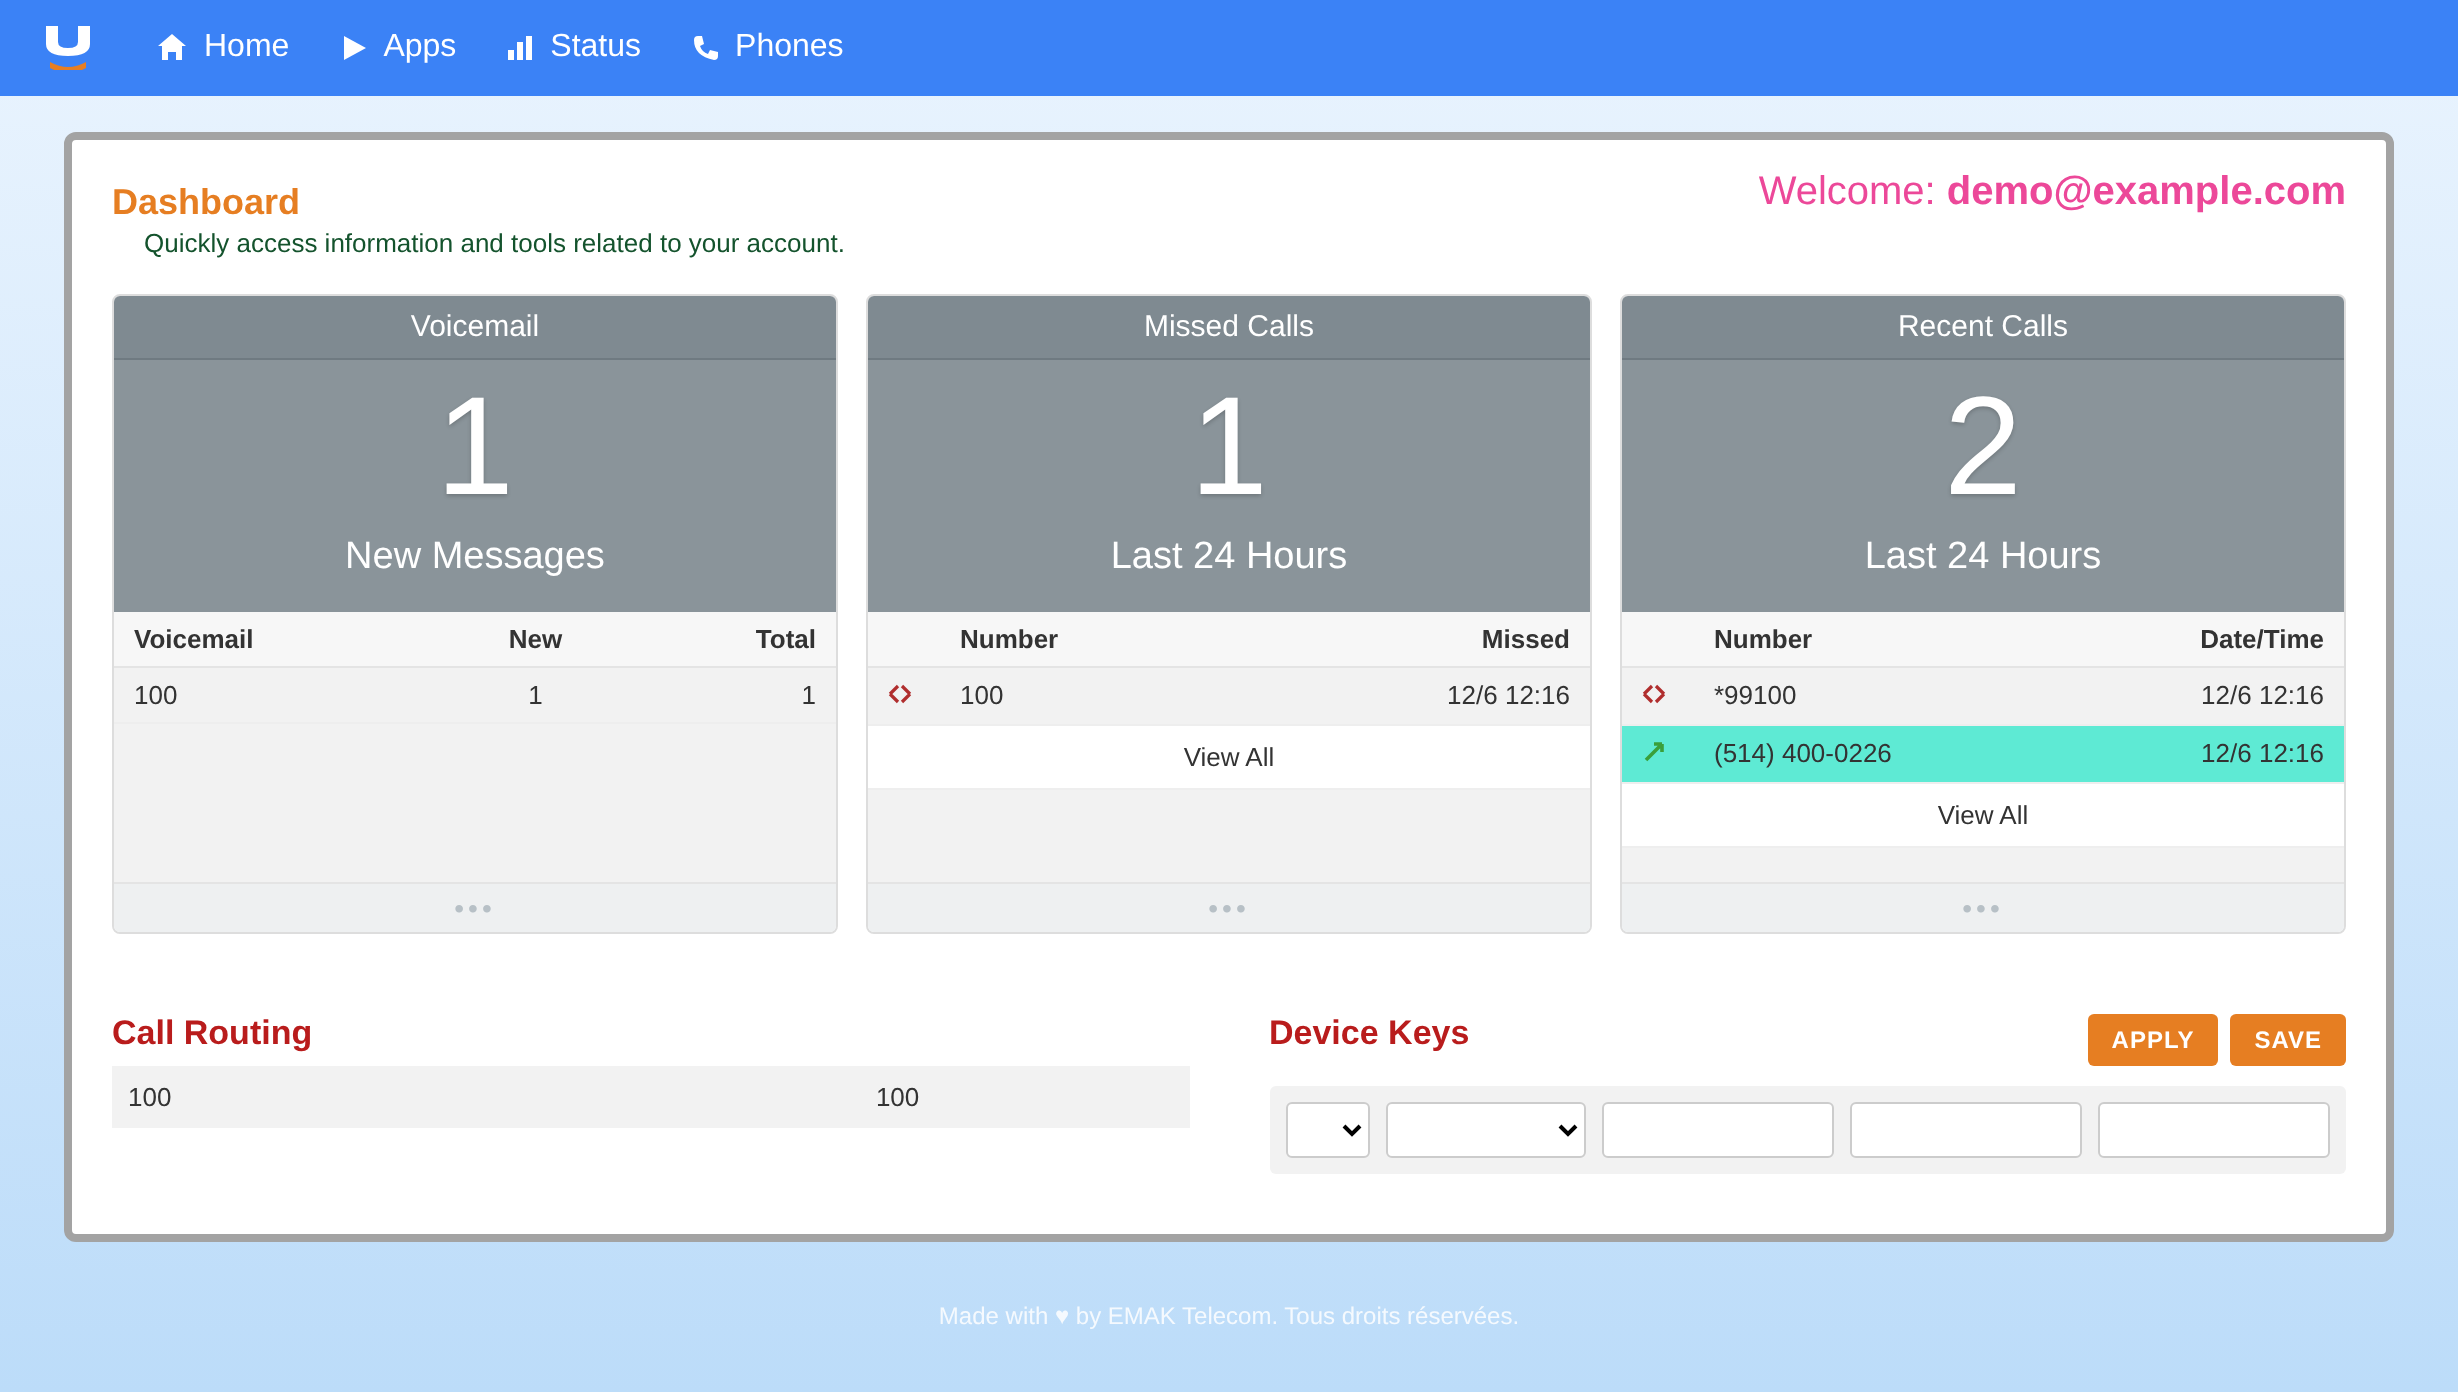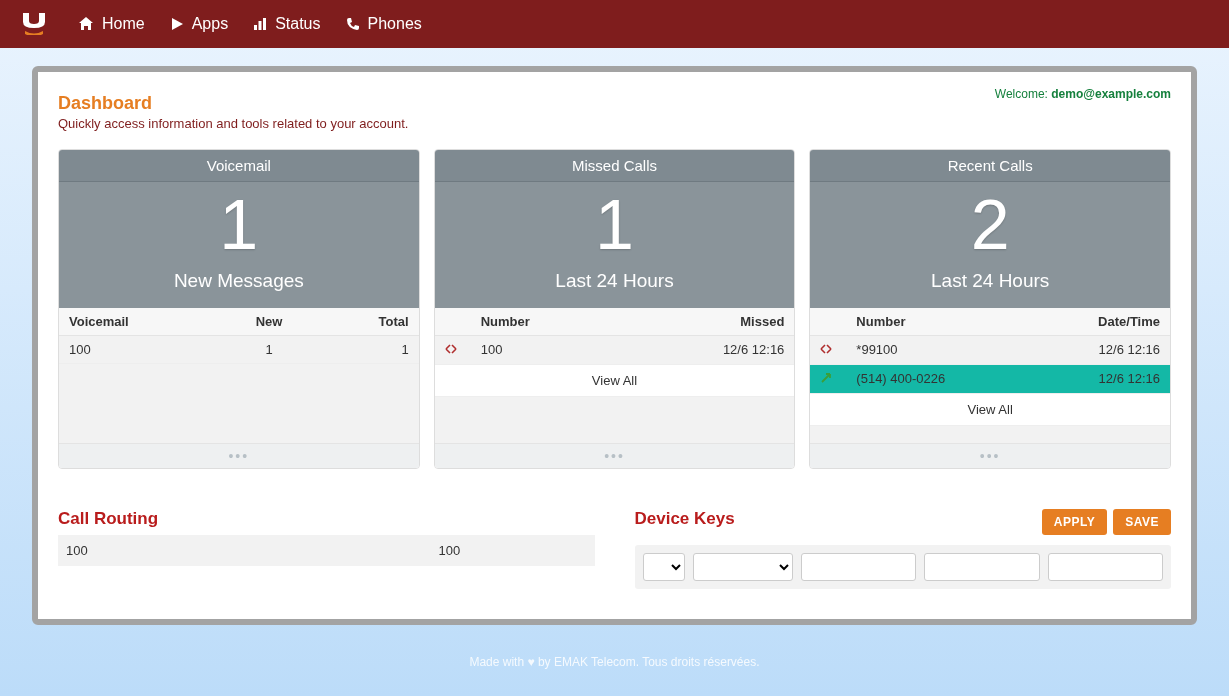--- a/index.html
+++ b/index.html
@@ -6,21 +6,21 @@
   body {
     margin: 0;
     font-family: "Helvetica Neue", Helvetica, Arial, sans-serif;
     font-size: 14px;
     color: #333;
     background: linear-gradient(to bottom, #eaf4fe 0%, #bcdcf9 100%);
     min-height: 696px;
   }
   
   .navbar {
-    background: #7f1d1d;
+    background: #3b82f6;
     height: 48px;
     display: flex;
     align-items: center;
     padding: 0 20px;
     color: #fff;
   }
   .navbar .logo {
     width: 28px; height: 28px;
     margin-right: 30px;
     display: flex; align-items: center; justify-content: center;
@@ -34,27 +34,27 @@
     font-size: 16px;
     color: #fff;
   }
   .navbar .nav-item .icon { margin-right: 8px; display:inline-flex; }
   
   .content {
     max-width: 1165px;
     margin: 18px auto;
     background: #fff;
     border-radius: 6px;
-    border: 6px solid #a3a3a3;
+    border: 4px solid #a3a3a3;
     padding: 15px 20px 30px 20px;
   }
   .top-row { display:flex; justify-content: space-between; align-items:flex-start; }
   .page-title { color:#e67e22; font-size:18px; font-weight:bold; margin: 6px 0 2px 0;}
-  .page-subtitle { color:#7f1d1d; font-size:13px; margin-bottom:18px;}
-  .welcome { font-size:12px; color:#15803d; }
+  .page-subtitle { color:#14532d; font-size:13px; margin-bottom:18px;margin-left:16px;}
+  .welcome { font-size:20px; color:#ec4899; }
   .welcome-email { font-weight:bold; }
   
   .panels { display:flex; gap:14px;border-radius:16px; }
   .panel {
     flex:1;
     border:1px solid #ddd;
     border-radius:4px;
     overflow:hidden;
     display:flex;
     flex-direction:column;
@@ -80,21 +80,21 @@
     font-weight:200;
     text-shadow: 0 1px 2px rgba(0,0,0,0.2);
   }
   .panel-jumbo .caption { font-size:19px; padding-bottom:6px;}
   .panel-body { flex:1; background:#f2f2f2; font-size:13px; }
   table.data { width:100%; border-collapse:collapse; font-size:13px;}
   table.data th {
     text-align:left; background:#f7f7f7; padding:6px 10px; border-bottom:1px solid #e4e4e4; font-weight:bold; color:#333;
   }
   table.data th.right, table.data td.right { text-align:right; }
-  table.data td { padding:6px 10px; border-bottom:1px solid #eee; background:#14b8a6;}
+  table.data td { padding:6px 10px; border-bottom:1px solid #eee; background:#5eead4;}
   table.data tr.alt td { background:#f2f2f2; }
   .viewall { text-align:center; padding:8px 0; color:#333; cursor:pointer; background:#fff; border-bottom:1px solid #eee;}
   .panel-footer {
     background:#eef0f1;
     border-top:1px solid #e4e4e4;
     text-align:center;
     color:#b7c0c6;
     font-size:14px;
     letter-spacing:2px;
     padding:4px 0;

